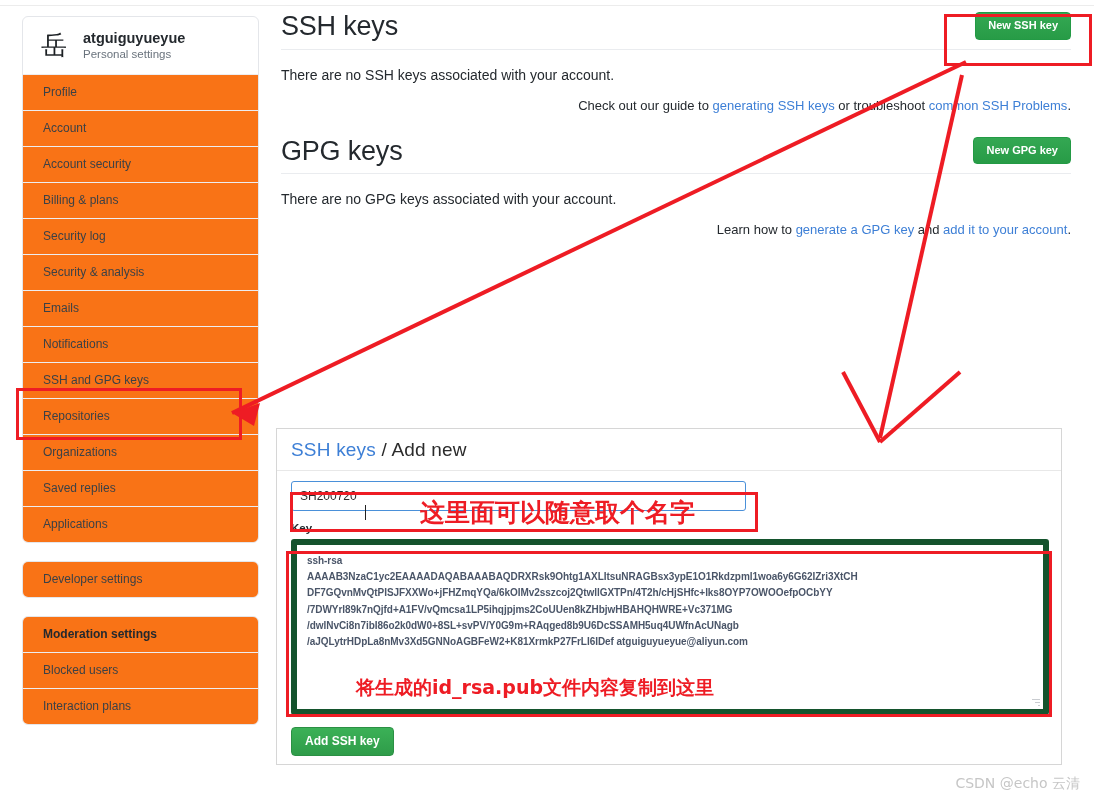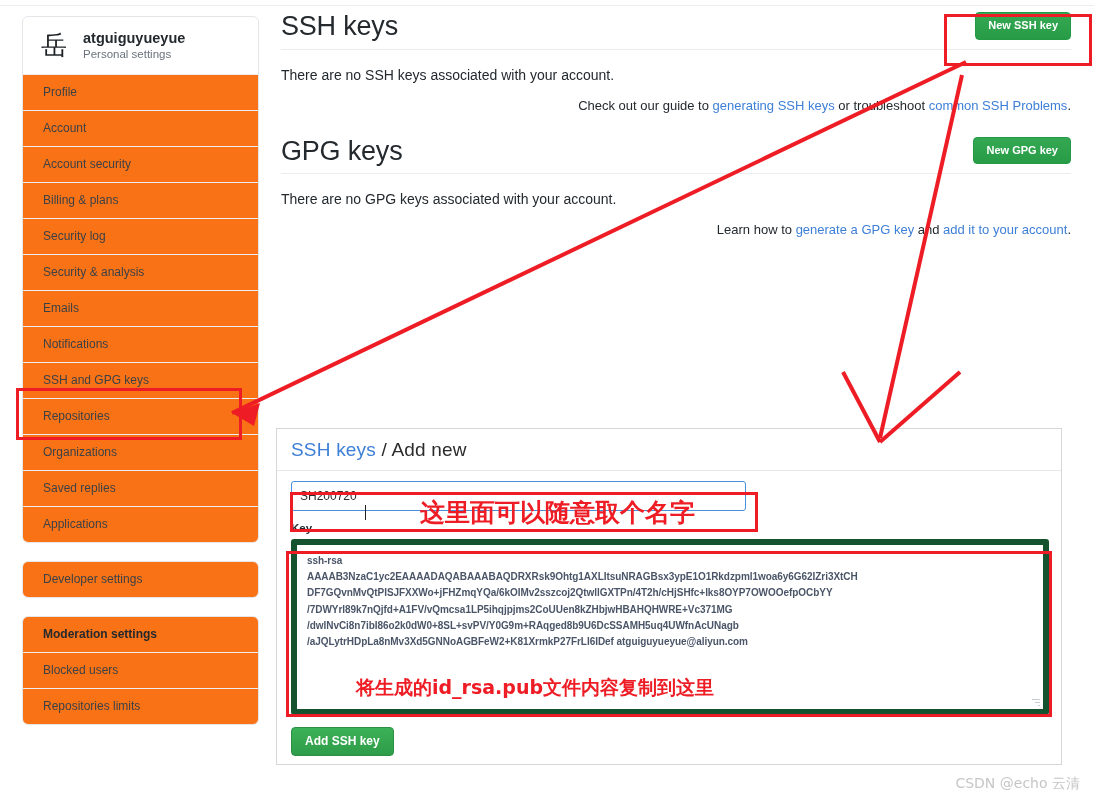--- a/index.html
+++ b/index.html
@@ -280,21 +280,21 @@
       <div class="side-item">Applications</div>
     </div>
 
     <div class="side-card">
       <div class="side-item single">Developer settings</div>
     </div>
 
     <div class="side-card">
       <div class="side-item bold">Moderation settings</div>
       <div class="side-item">Blocked users</div>
-      <div class="side-item">Repositories limits</div>
+      <div class="side-item">Interaction plans</div>
     </div>
 
   </div>
 
   <div id="main">
 
     <div>
       <div class="sec-head">
         <div class="sec-title">SSH keys</div>
         <div class="btn-green">New SSH key</div>

